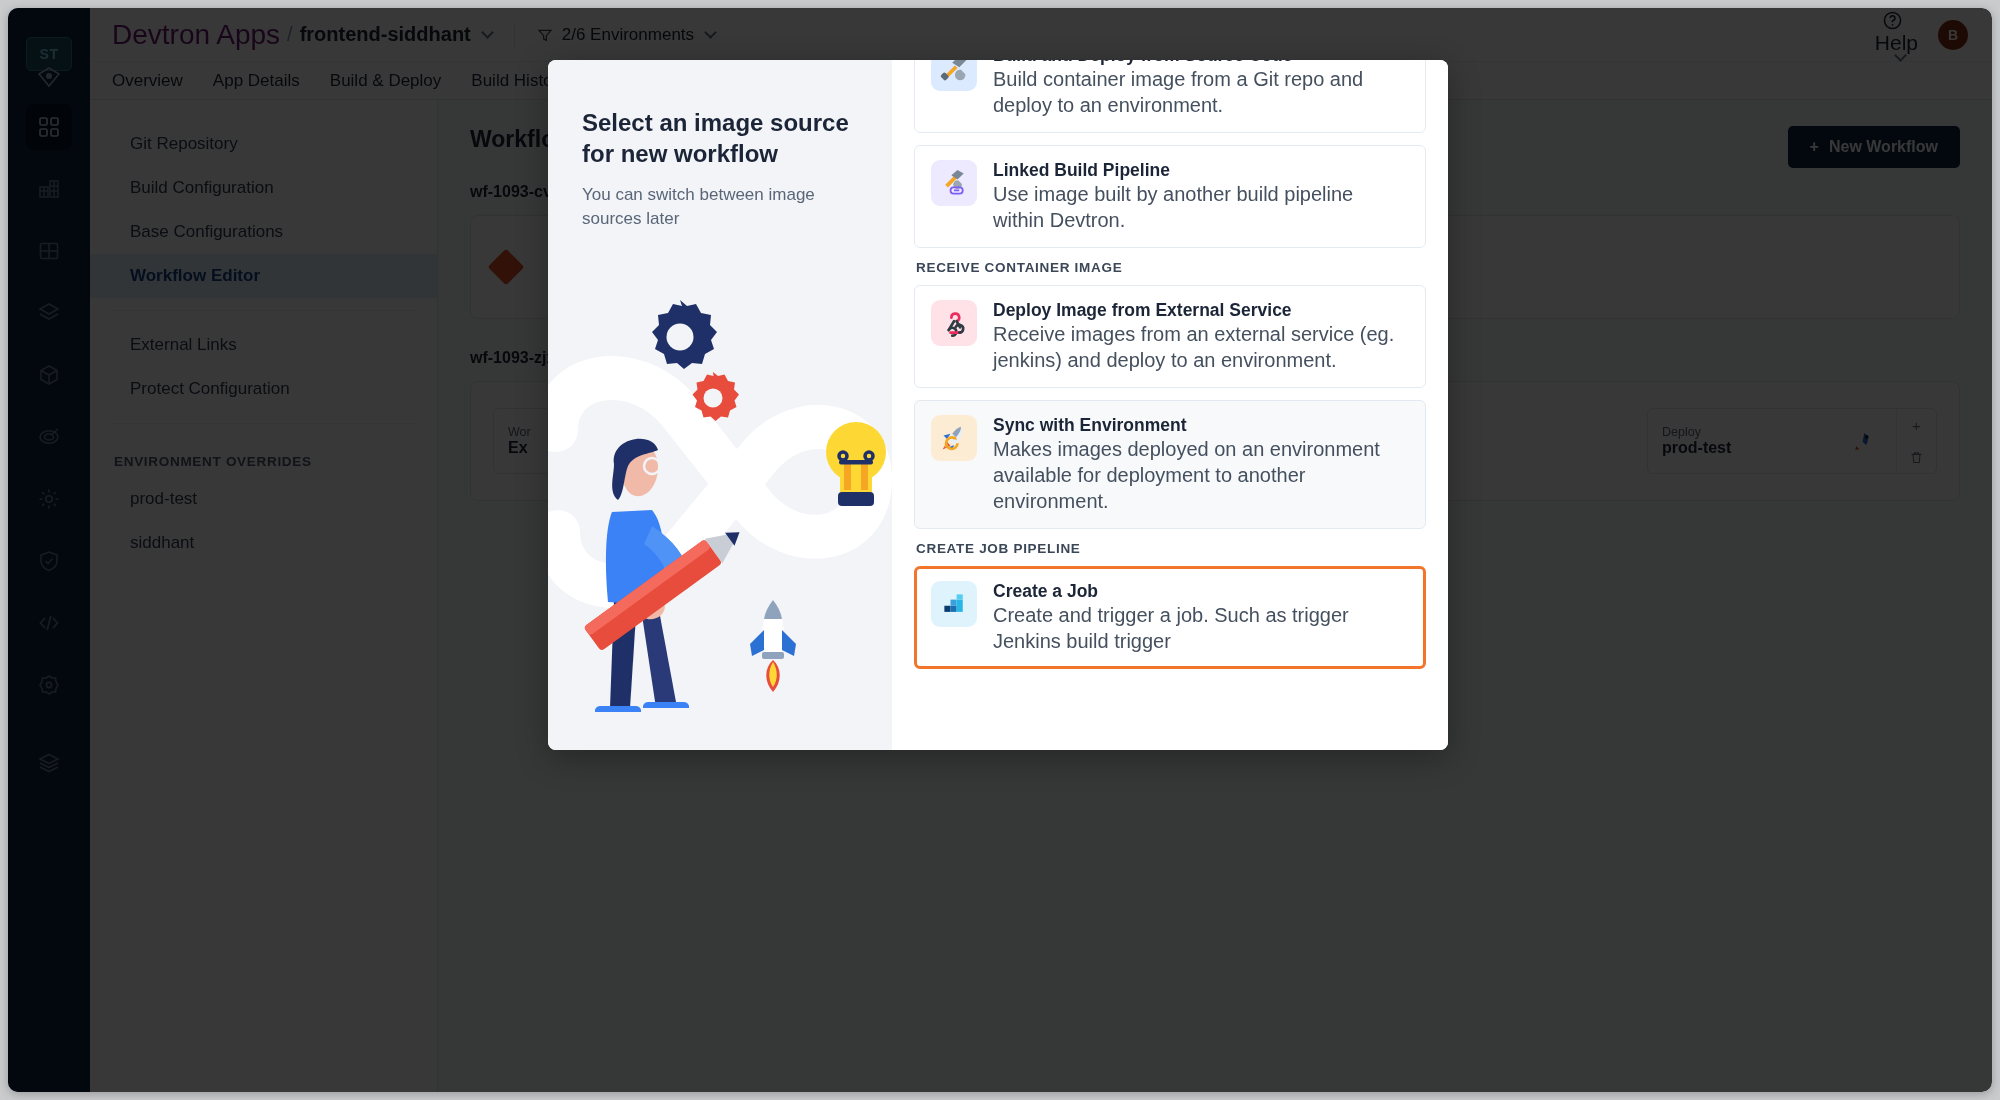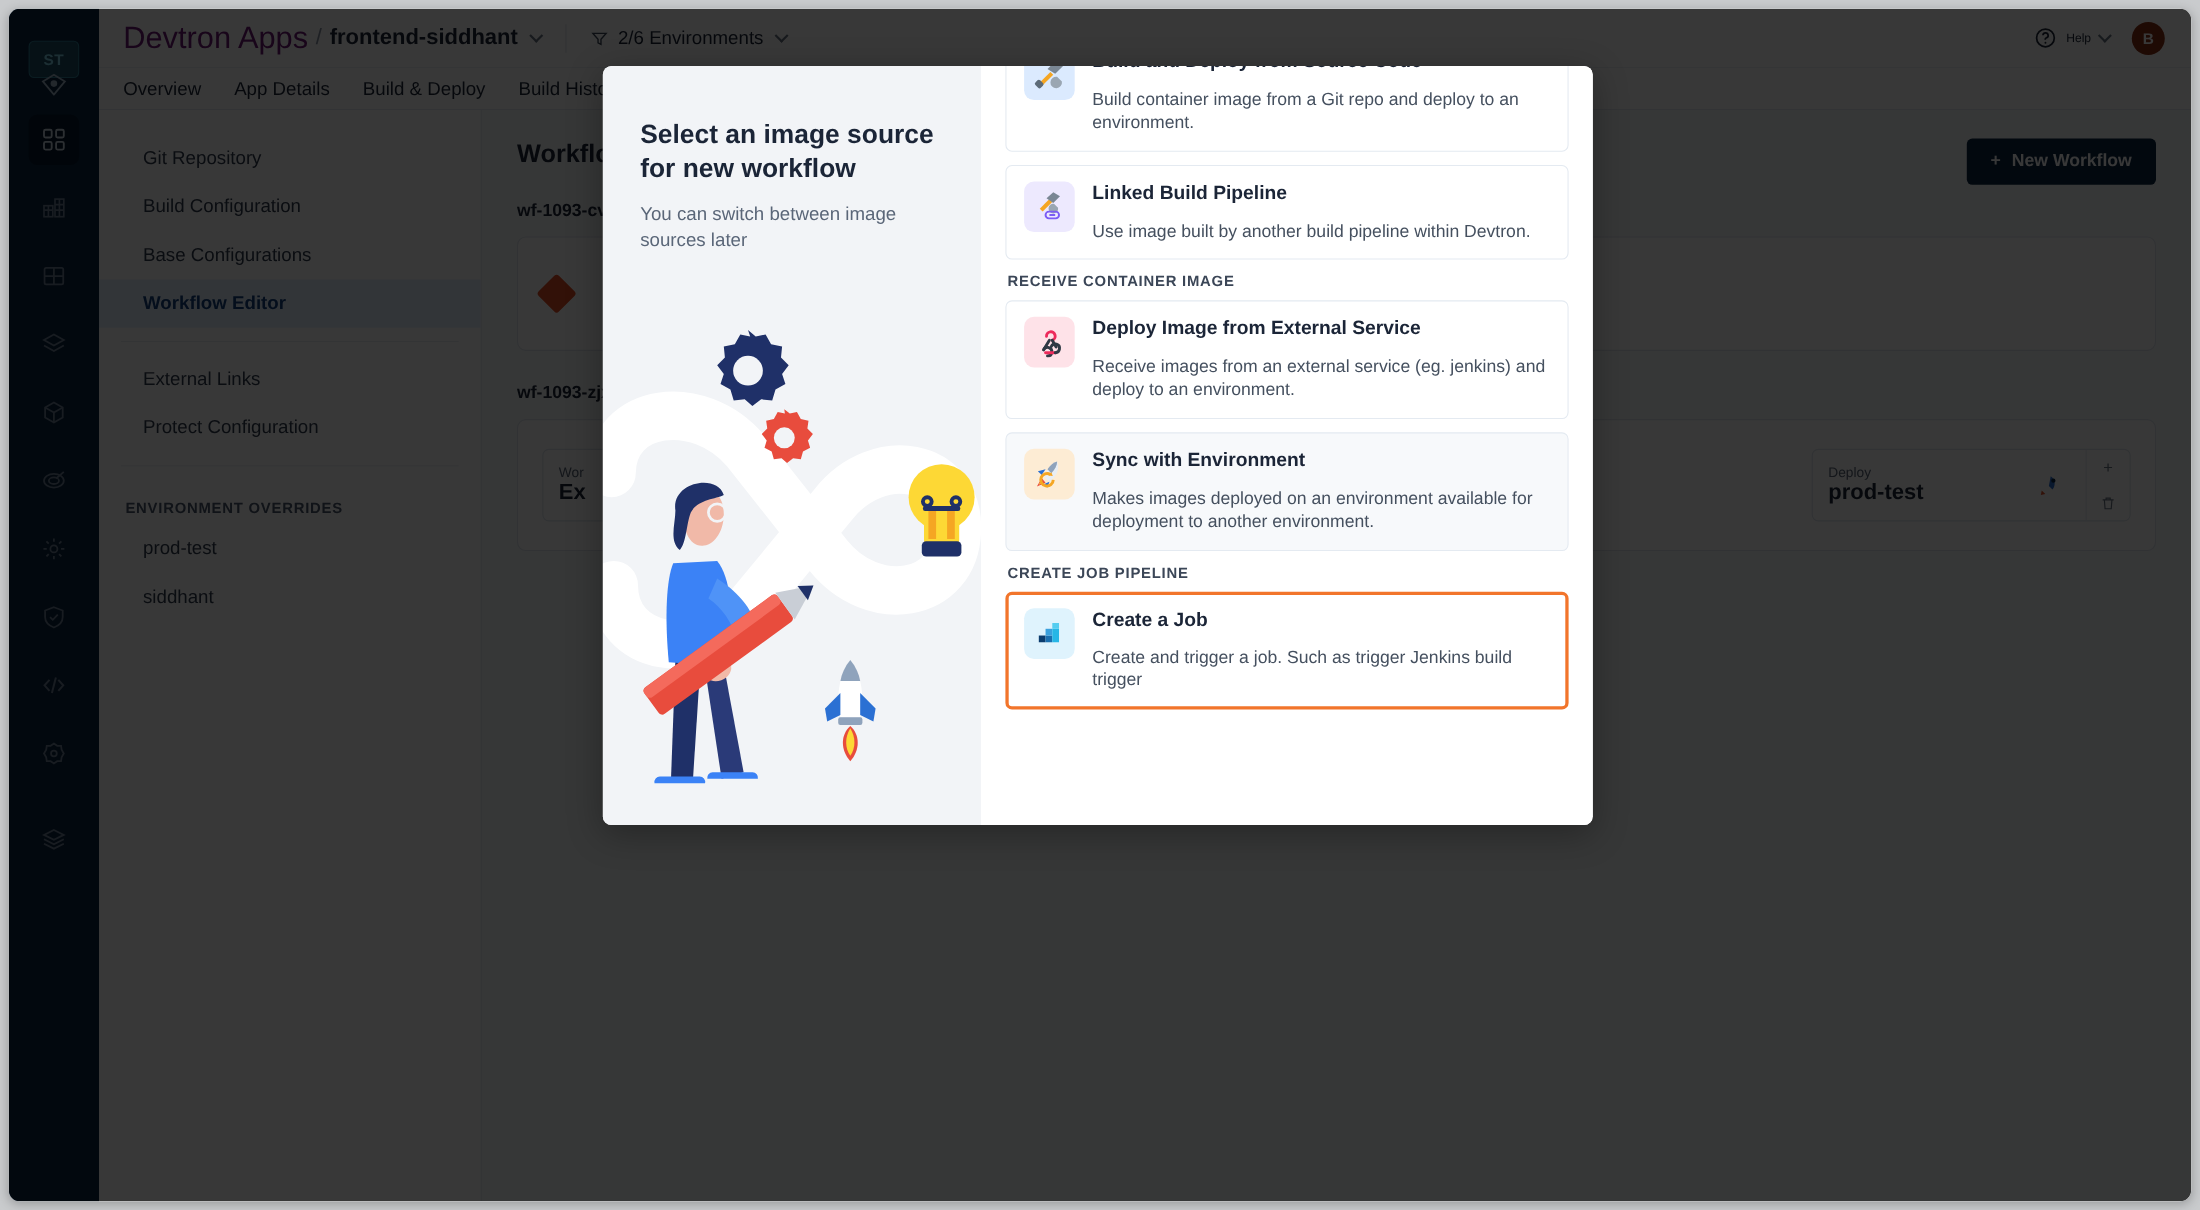--- a/index.html
+++ b/index.html
@@ -84,21 +84,21 @@
   .crumb-cur { color: #1b2537; font-size: 20px; font-weight: bold; }
   .chev {
     display: inline-block; width: 9px; height: 9px;
     border-right: 2px solid #6b7585; border-bottom: 2px solid #6b7585;
     transform: rotate(45deg); margin: -4px 0 0 12px;
   }
   .divider-v { width: 1px; height: 26px; background: #dde3ea; margin: 0 22px; }
   .env-chip { display: flex; align-items: center; color: #1b2537; font-size: 17px; }
   .env-chip svg { width: 16px; height: 16px; margin-right: 9px; }
   .topbar-right { margin-left: auto; display: flex; align-items: center; gap: 20px; }
-  .help { display: flex; align-items: center; color: #1b2537; font-size: 11px; }
+  .help { display: flex; align-items: center; color: #1b2537; font-size: 21px; flex-direction: column; }
   .help svg { width: 21px; height: 21px; margin-right: 8px; }
   .avatar {
     width: 30px; height: 30px; border-radius: 50%;
     background: #8a2d12; color: #fff;
     font-size: 14px; font-weight: bold;
     display: flex; align-items: center; justify-content: center;
   }
 
   
   .tabs {
@@ -168,21 +168,21 @@
     padding: 0 22px;
   }
   .node-card {
     border: 1px solid #dde4ec; border-radius: 6px;
     background: #fff; height: 66px; min-width: 230px;
     display: flex; align-items: center;
     padding: 0 14px;
     position: relative;
   }
   .node-label { font-size: 12.5px; color: #5a6678; }
-  .node-value { font-size: 20px; font-weight: bold; color: #1b2537; }
+  .node-value { font-size: 16px; font-weight: bold; color: #1b2537; }
   .node-actions {
     position: absolute; right: 0; top: 0; bottom: 0; width: 40px;
     border-left: 1px solid #e5ebf2;
     display: flex; flex-direction: column;
   }
   .node-action {
     flex: 1; display: flex; align-items: center; justify-content: center;
     color: #6b7585; font-size: 15px;
   }
   .diamond {
@@ -239,21 +239,21 @@
     border: 3px solid #f2752b;
     padding: 12px 14px;
   }
   .opt-icon {
     width: 46px; height: 46px; border-radius: 9px;
     flex: 0 0 46px;
     display: flex; align-items: center; justify-content: center;
   }
   .opt-icon svg { width: 28px; height: 28px; }
   .opt-title { font-size: 17.5px; font-weight: bold; color: #1b2537; }
-  .opt-desc { margin-top: 15px; font-size: 16px; color: #45505f; line-height: 1.3; }
+  .opt-desc { margin-top: 0; font-size: 20px; color: #45505f; line-height: 1.3; }
   .group-head {
     font-size: 13.5px; font-weight: bold; letter-spacing: .7px;
     color: #3b4657;
     margin: 12px 0 10px 2px;
   }
 </style>
 </head>
 <body>
 
 <div id="app">

